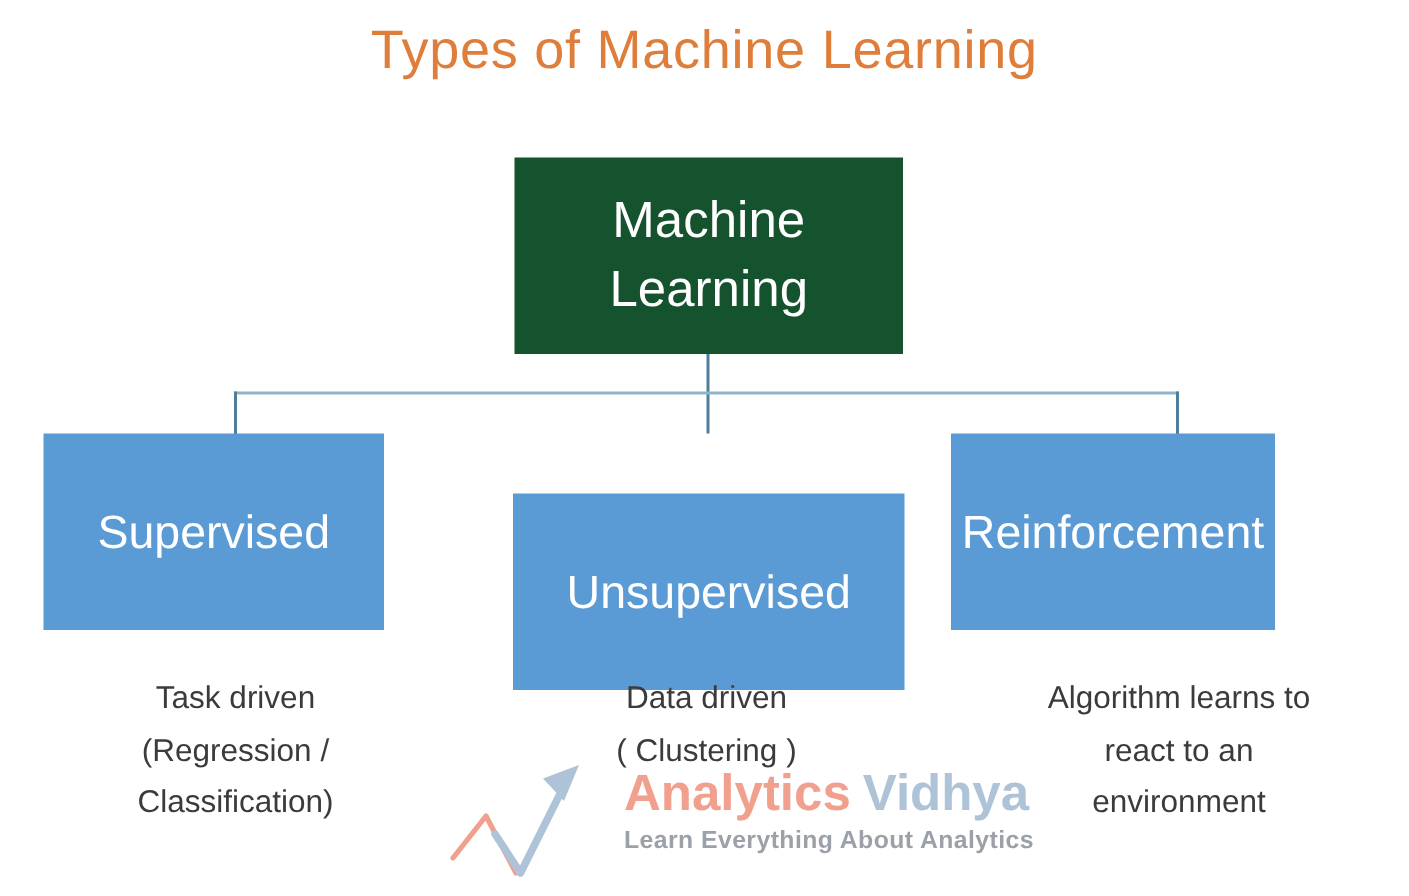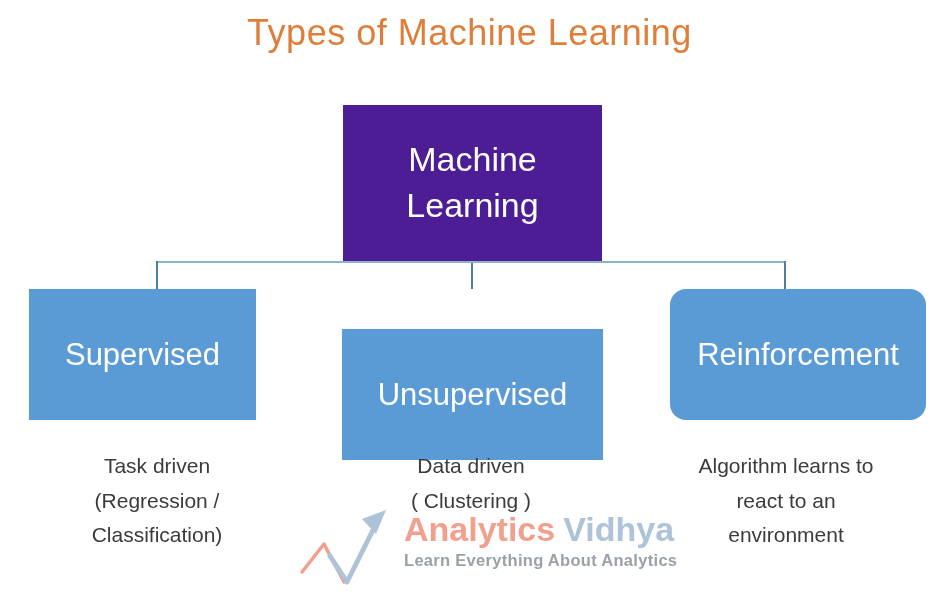--- a/index.html
+++ b/index.html
@@ -32,35 +32,35 @@
     display: flex;
     align-items: center;
     justify-content: center;
     text-align: center;
     color: #ffffff;
   }
   .root-node {
     left: 343px;
     top: 105px;
     width: 259px;
-    height: 156px;
-    background: #4c1d95;
+    height: 131px;
+    background: #14532d;
     font-size: 34px;
     line-height: 1.35;
     white-space: pre-line;
   }
   .child-node {
     top: 289px;
     height: 131px;
     background: #5B9BD5;
     font-size: 31px;
   }
   .child-node.pos-0 { left: 29px;  width: 227px; }
   .child-node.pos-1 { left: 342px; width: 261px; margin-top: 40px; }
-  .child-node.pos-2 { left: 670px; width: 256px; border-radius: 16px; }
+  .child-node.pos-2 { left: 634px; width: 216px; }
 
   .connector { position: absolute; }
   .conn-v { width: 2px; background: #4E7E9B; }
   .conn-h { height: 2px; background: #8FB3C9; }
   .conn-stem  { left: 471px; top: 236px; height: 53px; }
   .conn-cross { left: 156px; top: 261px; width: 630px; }
   .conn-left  { left: 156px; top: 261px; height: 29px; }
   .conn-right { left: 784px; top: 261px; height: 29px; }
 
   .description {
@@ -78,21 +78,21 @@
   .description.pos-2 { left: 651px; }
 
   .logo {
     position: absolute;
     left: 296px;
     top: 506px;
     display: flex;
     align-items: flex-start;
   }
   .logo-icon { width: 100px; height: 90px; flex: 0 0 auto; }
-  .logo-text { margin-left: 8px; padding-top: 6px; }
+  .logo-text { margin-left: 20px; padding-top: 6px; }
   .logo-name {
     font-size: 34px;
     font-weight: 700;
     line-height: 1.05;
     white-space: nowrap;
   }
   .logo-name .part1 { color: #F2A08E; }
   .logo-name .part2 { color: #AEC3D8; margin-left: 8px; }
   .logo-tagline {
     margin-top: 3px;

